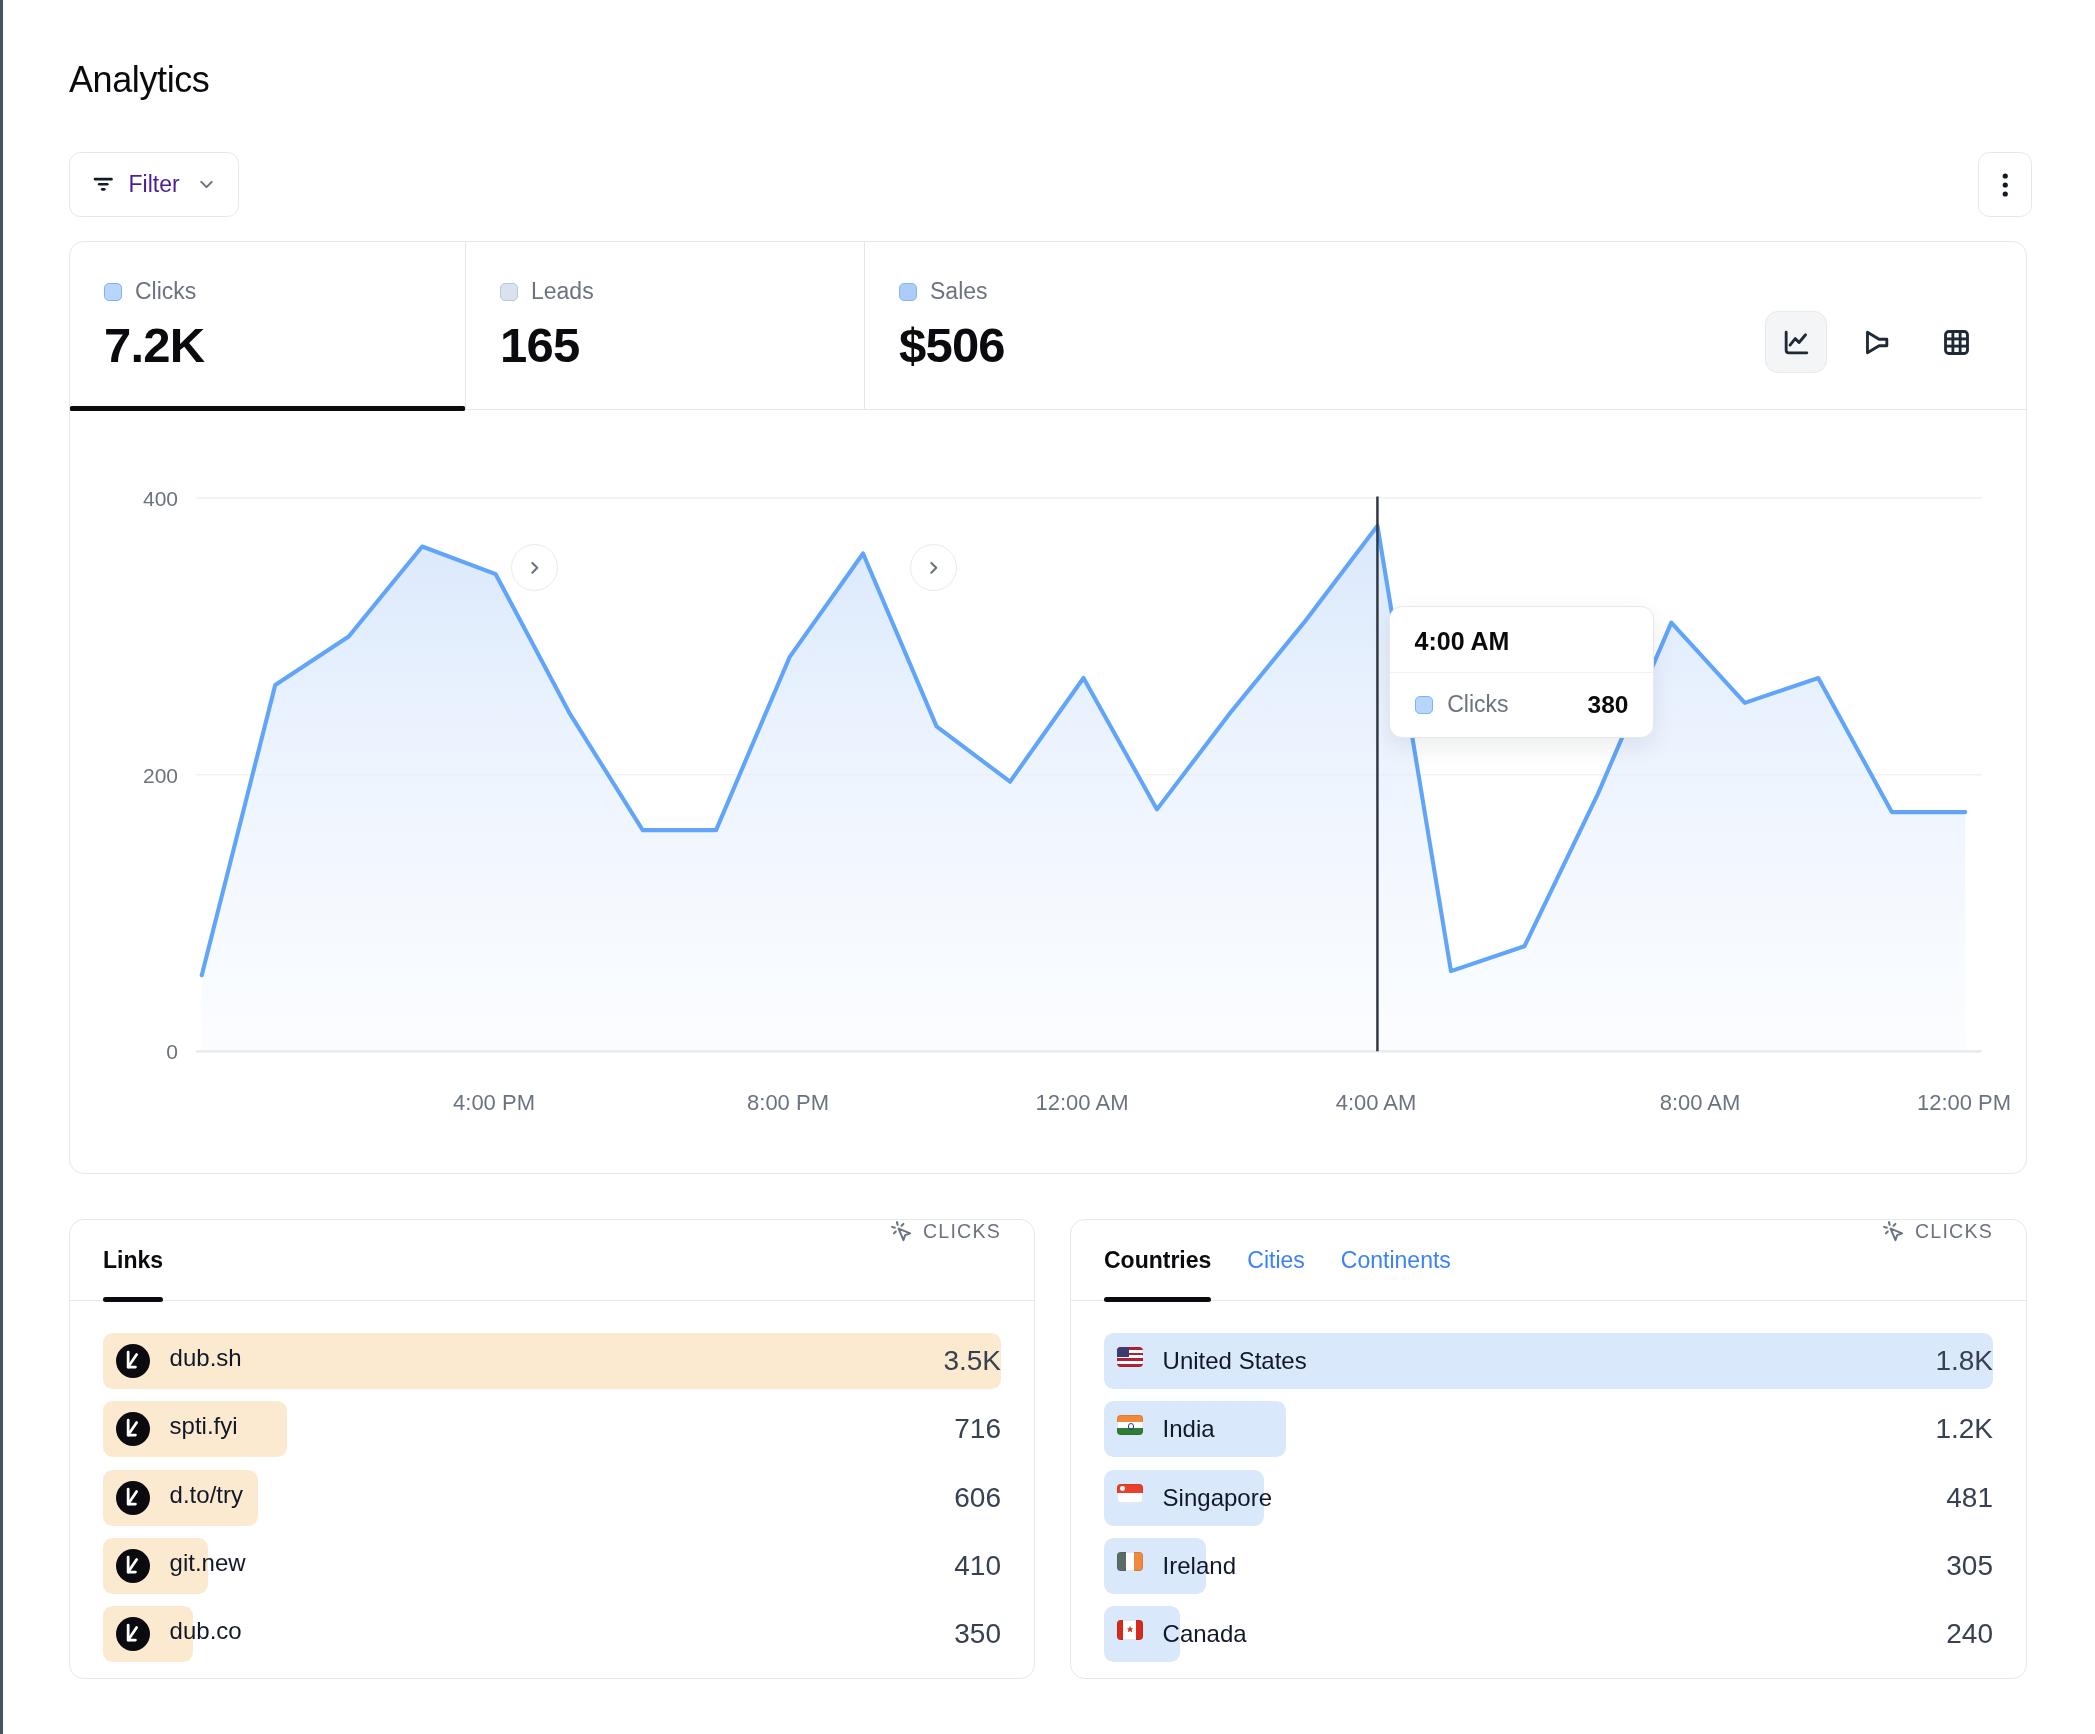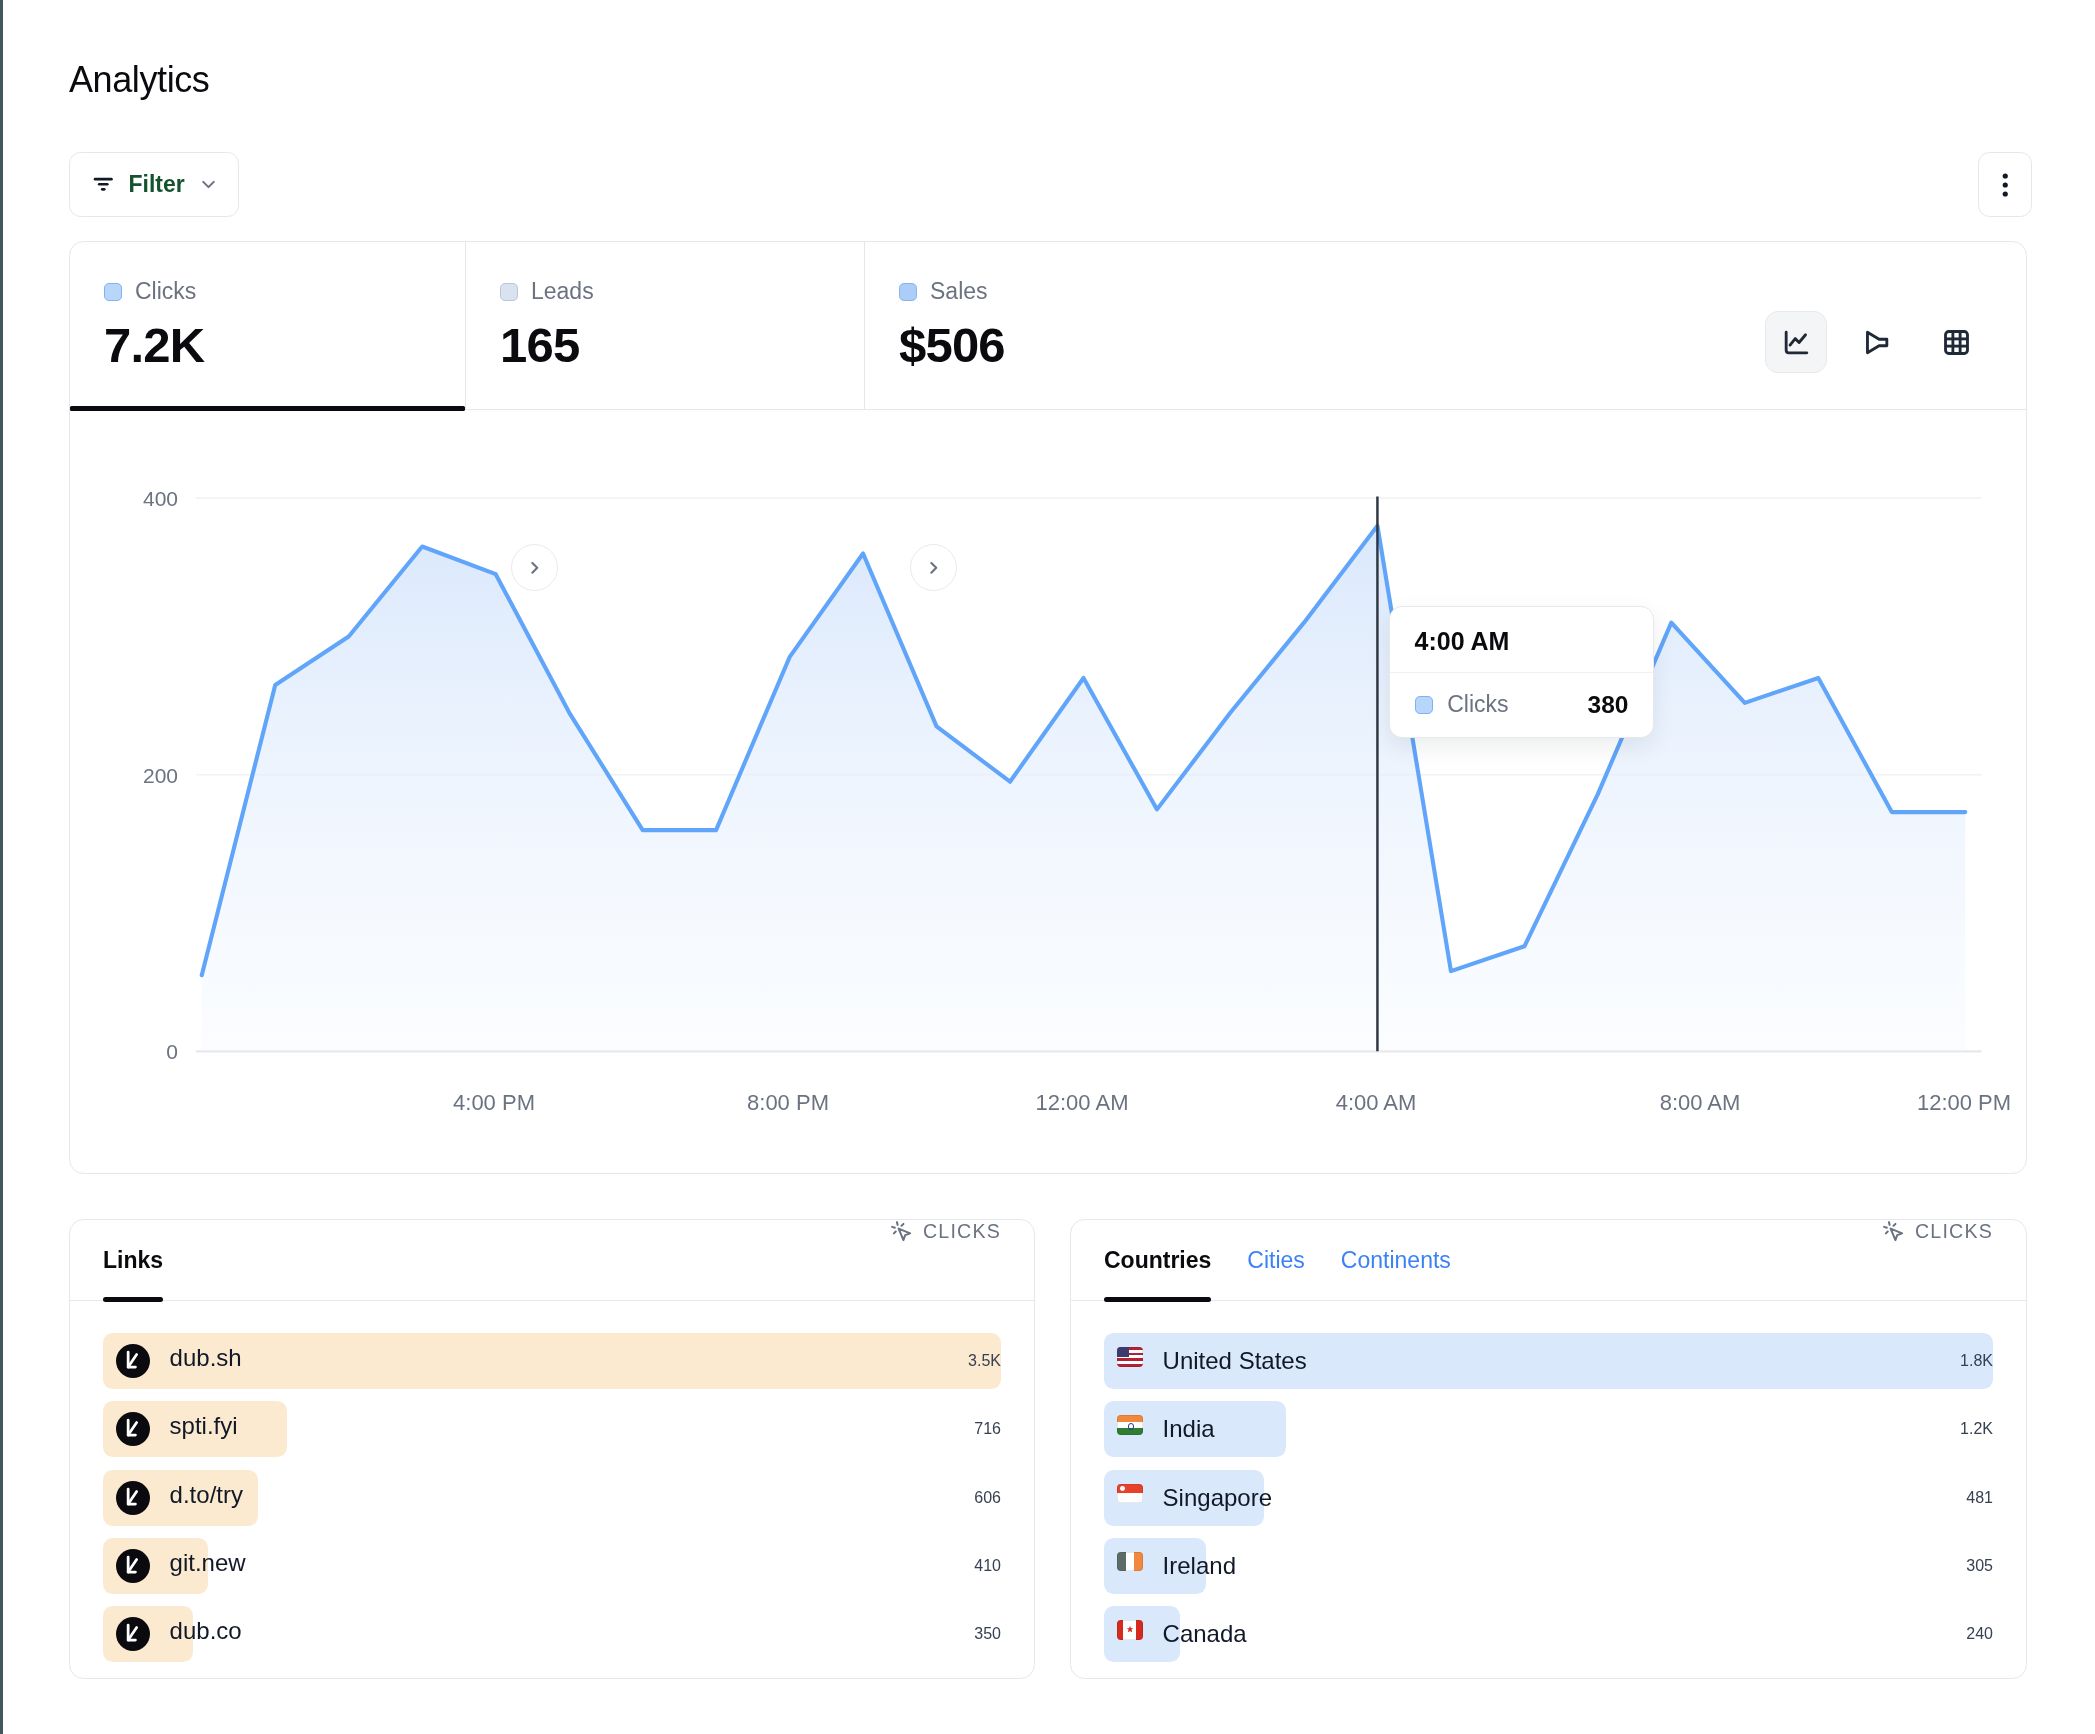--- a/index.html
+++ b/index.html
@@ -8,21 +8,21 @@
   .page { position:relative; width:2096px; height:1735px; background:#fff; overflow:hidden; }
   .edge-strip { position:absolute; left:0; top:0; width:3.3px; height:100%; background:#44565e; }
 
   .page-title { position:absolute; left:69px; top:59px; font-size:36px; font-weight:400; letter-spacing:-0.4px; color:#0b0b0f; }
 
   
   .btn { position:absolute; display:flex; align-items:center; background:#fff; border:1.6px solid #e5e7eb; border-radius:11.5px; cursor:pointer; }
   .btn-filter { left:69px; top:152px; width:170px; height:65px; padding:0 21px; gap:13px; }
   .btn-date { left:260px; top:152px; width:322px; height:65px; padding:0 21px; gap:14.7px; }
   .btn-kebab { left:1978px; top:152px; width:54px; height:65px; justify-content:center; }
-  .btn-label { font-size:23px; font-weight:700; color:#14532d; }
+  .btn-label { font-size:23px; font-weight:400; color:#4c1d95; }
   .chev { margin-left:auto; display:flex; }
   .icon { display:flex; align-items:center; justify-content:center; }
 
   
   .card { position:absolute; left:69px; top:241px; width:1958px; height:933px; border:1.6px solid #e5e7eb; border-radius:14.7px; background:#fff; }
   .tabs-row { position:absolute; left:0; top:0; right:0; height:168px; display:flex; border-bottom:1.6px solid #e5e7eb; }
   .stat-cell { position:relative; padding:36px 0 0 34px; }
   .stat-cell.c1 { width:396px; border-right:1.6px solid #e5e7eb; }
   .stat-cell.c2 { width:399px; border-right:1.6px solid #e5e7eb; }
   .stat-cell.c3 { flex:1; display:flex; }
@@ -60,21 +60,21 @@
   .panel-tab.inactive { color:#3b82f6; font-weight:500; }
   .panel-tab .tab-bar { position:absolute; left:0; right:0; bottom:-1.6px; height:4.9px; background:#0b0b0f; border-radius:2.5px; }
   .metric-badge { margin-left:auto; display:flex; align-items:center; gap:9.8px; color:#6b7280; font-size:19.6px; font-weight:500; letter-spacing:1.2px; }
   .rows { position:absolute; left:33px; right:33px; top:113px; }
   .bar-row { position:relative; height:56px; margin-bottom:12.3px; display:flex; align-items:center; cursor:pointer; }
   .bar-fill { position:absolute; left:0; top:0; bottom:0; border-radius:9.8px; }
   .bar-orange { background:#fcead0; }
   .bar-blue { background:#d9e8fb; }
   .bar-content { position:relative; z-index:2; display:flex; align-items:flex-start; gap:19.6px; padding-left:13px; }
   .bar-label { font-size:24px; color:#111827; }
-  .bar-value { margin-left:auto; position:relative; z-index:2; font-size:16px; color:#374151; }
+  .bar-value { margin-left:auto; position:relative; z-index:2; font-size:28px; color:#374151; }
 
   .dub-logo { width:34px; height:34px; }
   .flag { width:26px; height:19.6px; border-radius:4.1px; position:relative; overflow:hidden; box-shadow:inset 0 0 0 0.8px rgba(0,0,0,.12); flex:none; }
   .flag-us { background:repeating-linear-gradient(180deg,#b22234 0 2.8px,#fff 2.8px 5.6px); }
   .flag-us::after { content:""; position:absolute; left:0; top:0; width:12.3px; height:9.8px; background:#3c3b6e; }
   .flag-in { background:linear-gradient(180deg,#f1883b 0 33%,#fff 33% 67%,#2e7d32 67%); }
   .flag-in::after { content:""; position:absolute; left:10.6px; top:7.4px; width:4.9px; height:4.9px; border-radius:50%; border:1.2px solid #283593; }
   .flag-sg { background:linear-gradient(180deg,#e8402d 0 50%,#fff 50%); }
   .flag-sg::after { content:""; position:absolute; left:3.3px; top:2.5px; width:4.9px; height:4.9px; border-radius:50%; background:#fff; }
   .flag-ie { background:linear-gradient(90deg,#5b6d66 0 33%,#fff 33% 67%,#f0883e 67%); }

